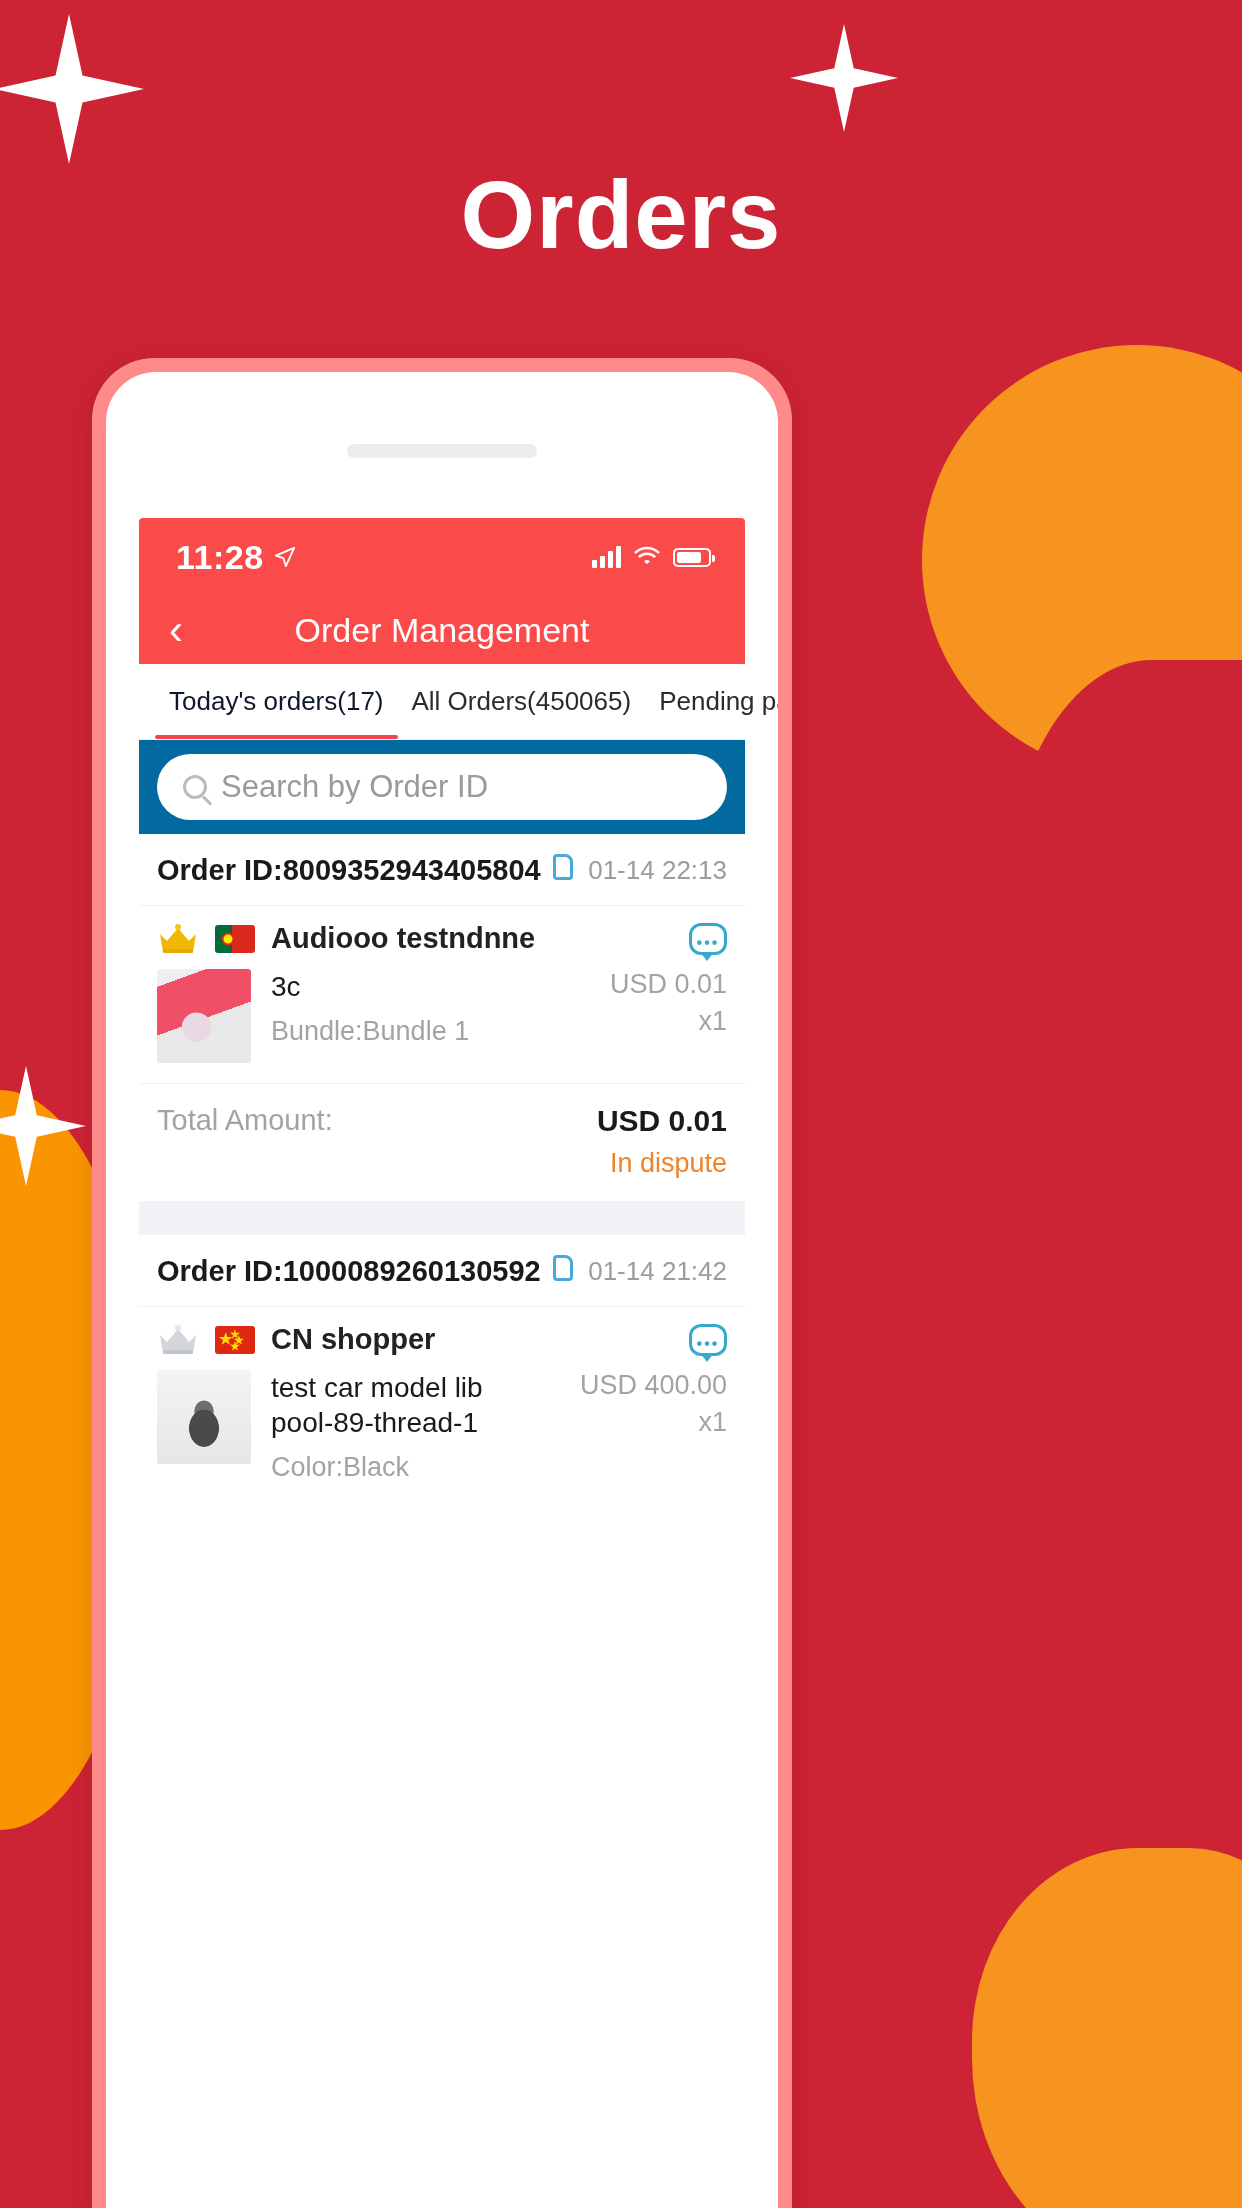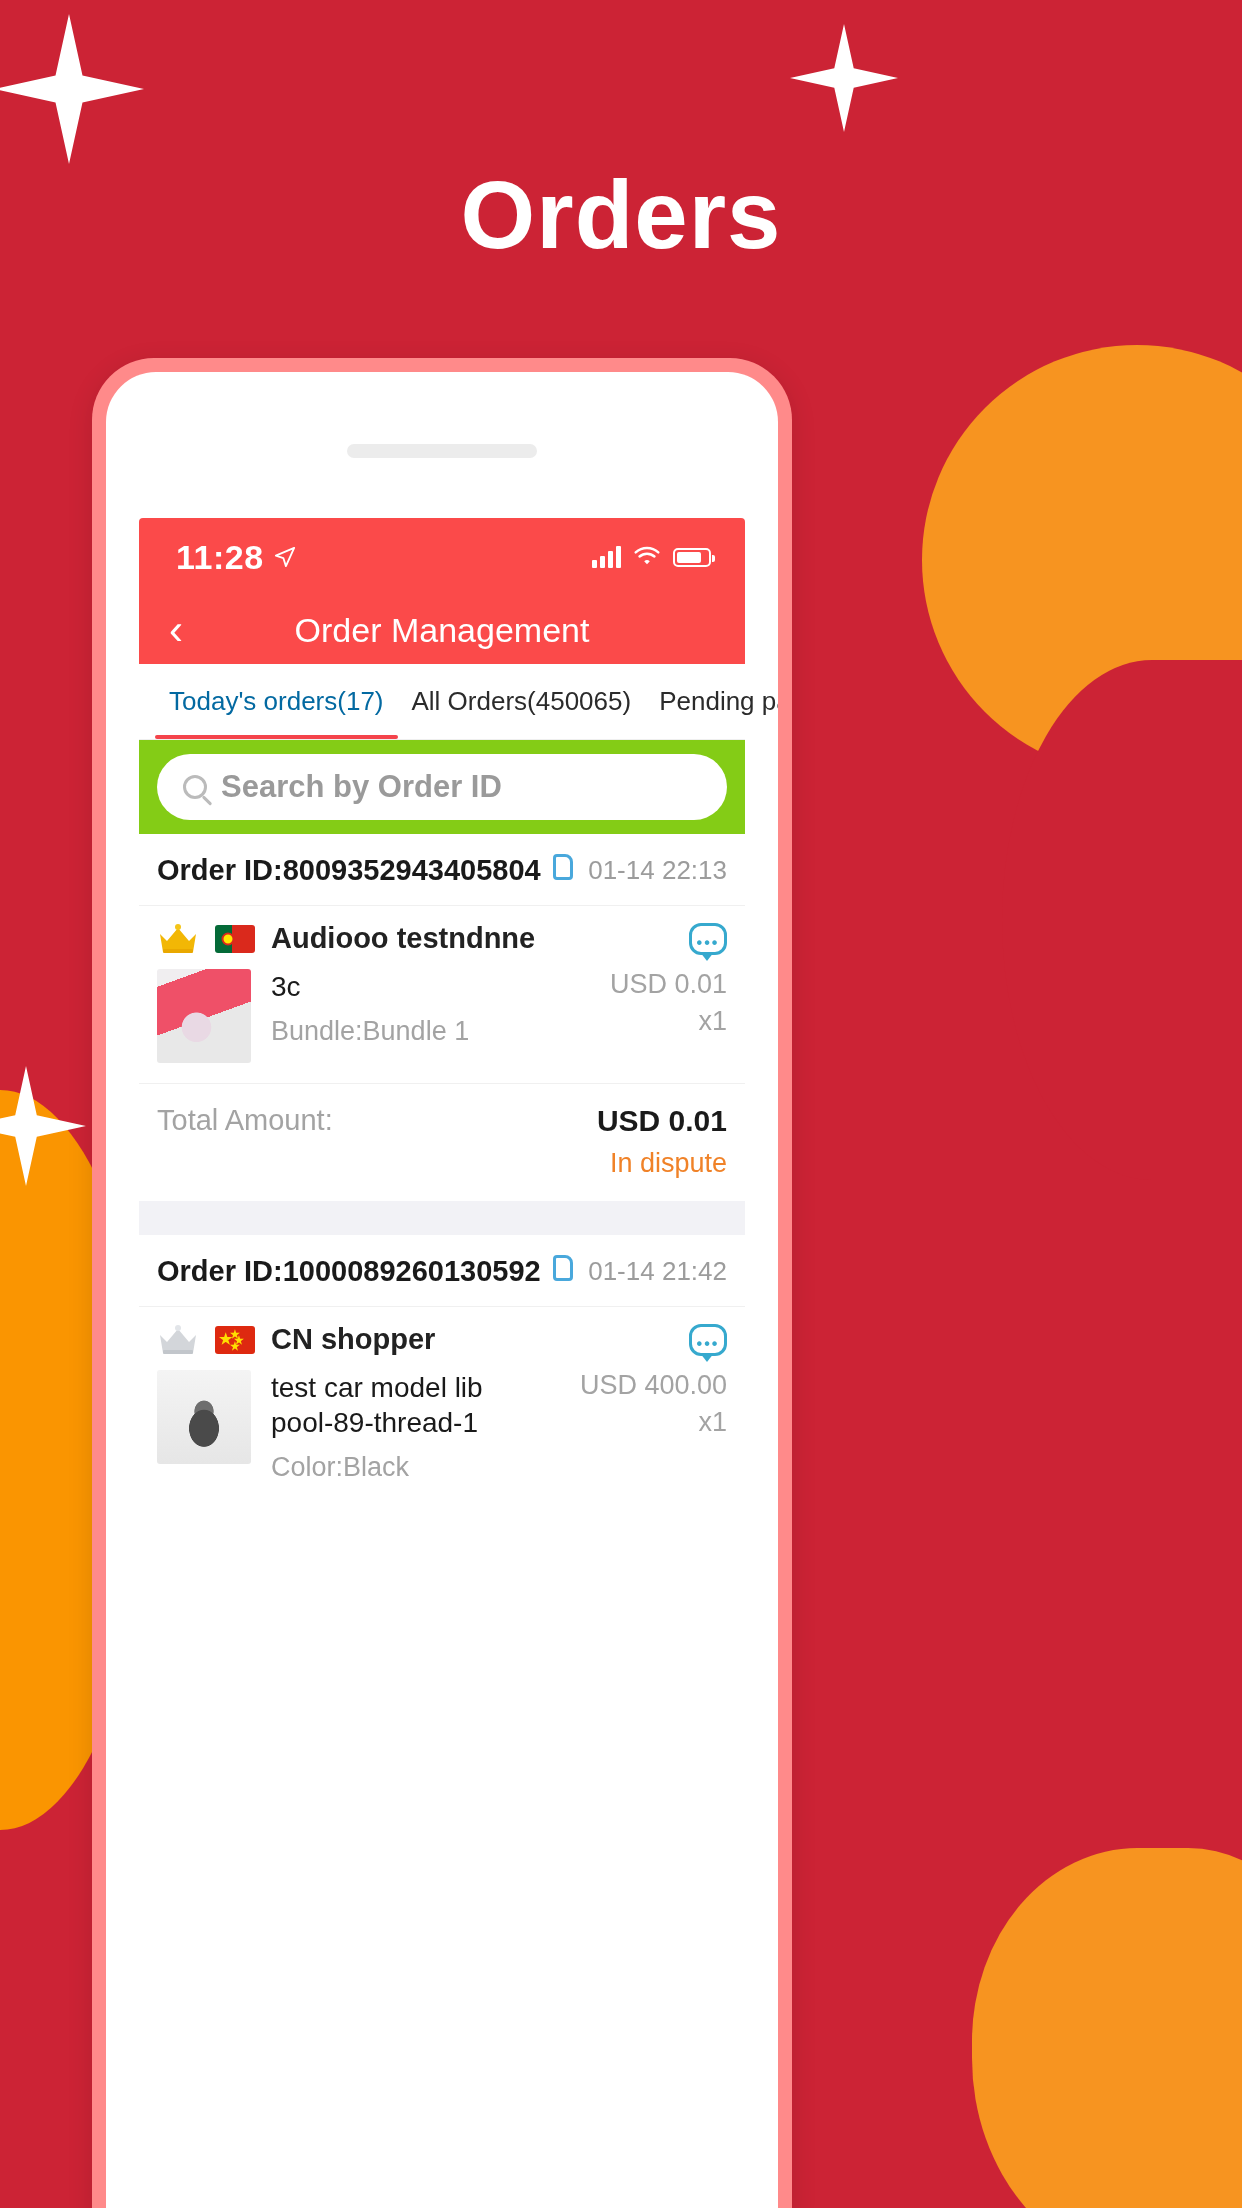--- a/index.html
+++ b/index.html
@@ -167,36 +167,35 @@
   .tab {
     font-size:26px;
     color:#2b2b2b;
     padding:0 14px;
     height:100%;
     display:flex;
     align-items:center;
     position:relative;
     white-space:nowrap;
   }
-  .tab.active { color:#0369a1; }
+  .tab.active { color:#0f172a; }
   .tab.active::after {
     content:"";
     position:absolute;
     left:0; right:0; bottom:0;
     height:4px;
     background:#F4434B;
     border-radius:2px;
   }
   .tab-dd { display:flex; align-items:center; gap:16px; padding-right:12px; }
 
   
   .search-wrap {
-    background:#84cc16;
+    background:#0369a1;
     padding:14px 18px;
-    font-weight:bold;
   }
   .search-box {
     background:#fff;
     border-radius:34px;
     height:66px;
     display:flex;
     align-items:center;
     gap:14px;
     padding:0 26px;
   }

